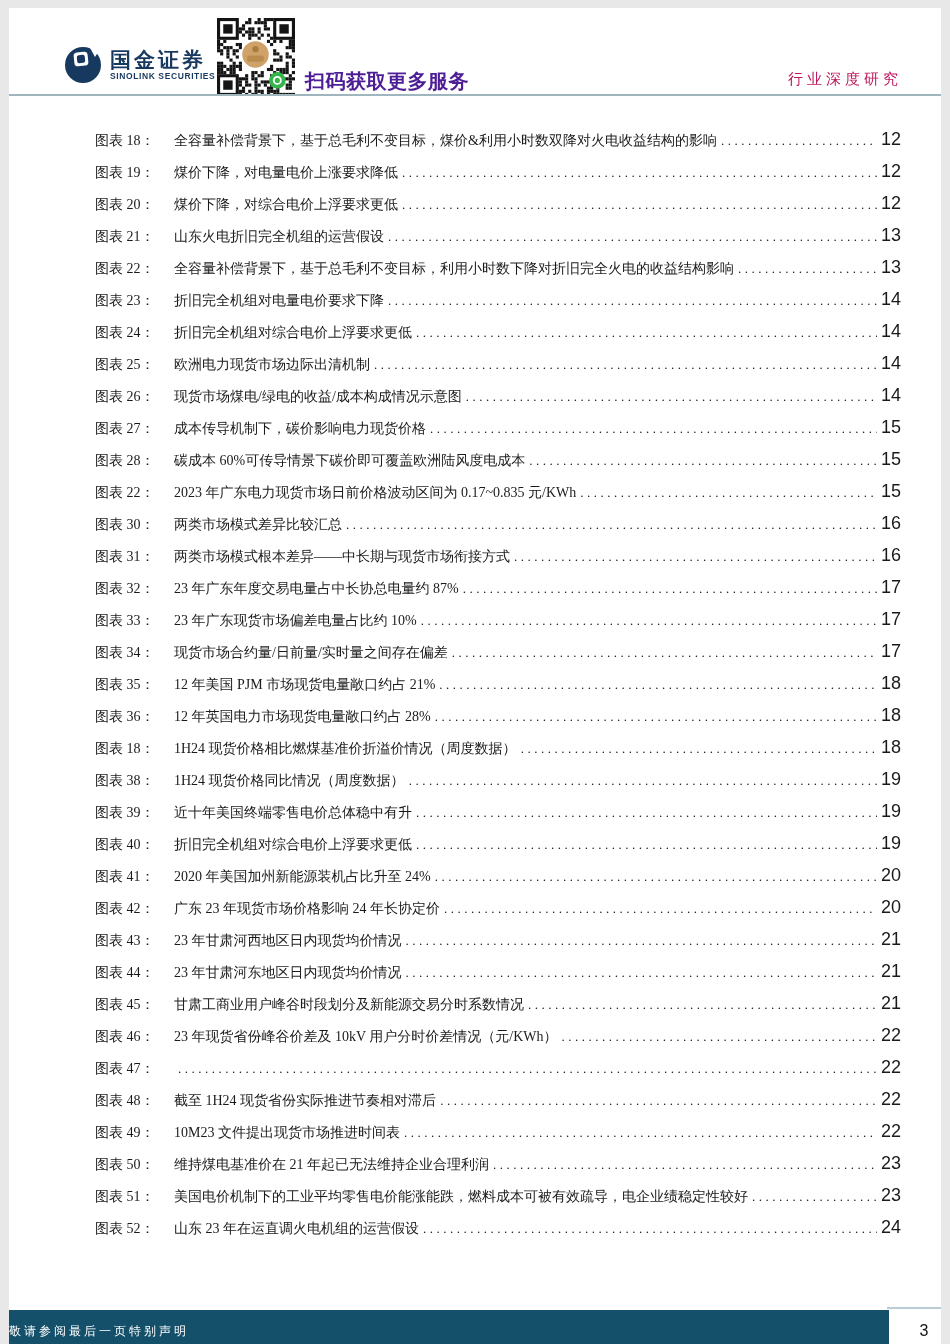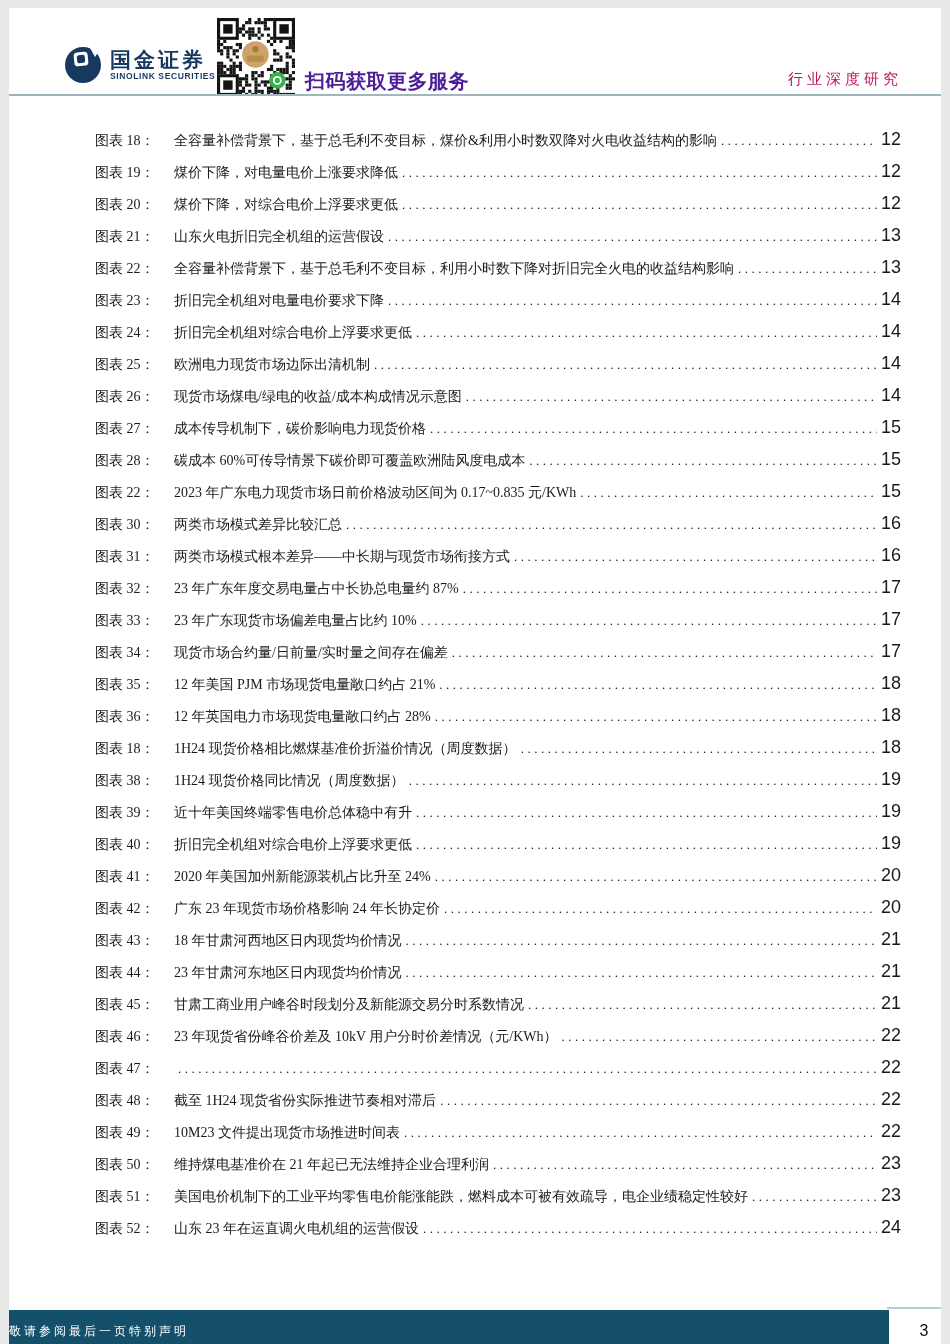--- a/index.html
+++ b/index.html
@@ -411,21 +411,21 @@
         <span class="toc-page">20</span>
       </div>
       <div class="toc-row">
         <span class="toc-label">图表 42：</span>
         <span class="toc-title">广东 23 年现货市场价格影响 24 年长协定价</span>
         <span class="toc-dots">............................................................................................................................................................................................................................</span>
         <span class="toc-page">20</span>
       </div>
       <div class="toc-row">
         <span class="toc-label">图表 43：</span>
-        <span class="toc-title">18 年甘肃河西地区日内现货均价情况</span>
+        <span class="toc-title">23 年甘肃河西地区日内现货均价情况</span>
         <span class="toc-dots">............................................................................................................................................................................................................................</span>
         <span class="toc-page">21</span>
       </div>
       <div class="toc-row">
         <span class="toc-label">图表 44：</span>
         <span class="toc-title">23 年甘肃河东地区日内现货均价情况</span>
         <span class="toc-dots">............................................................................................................................................................................................................................</span>
         <span class="toc-page">21</span>
       </div>
       <div class="toc-row">

